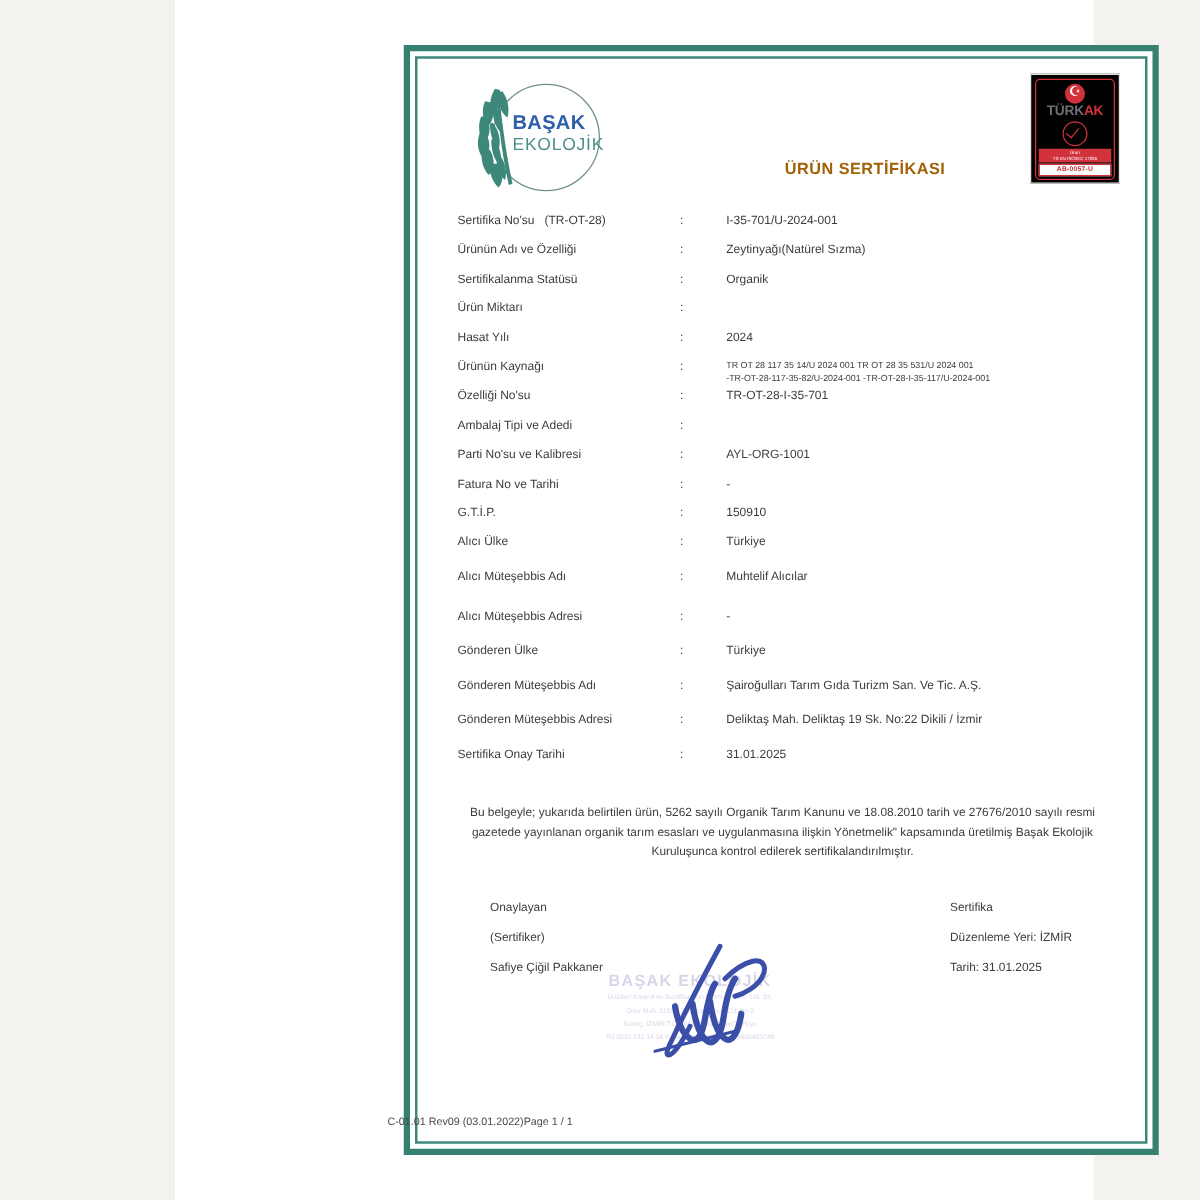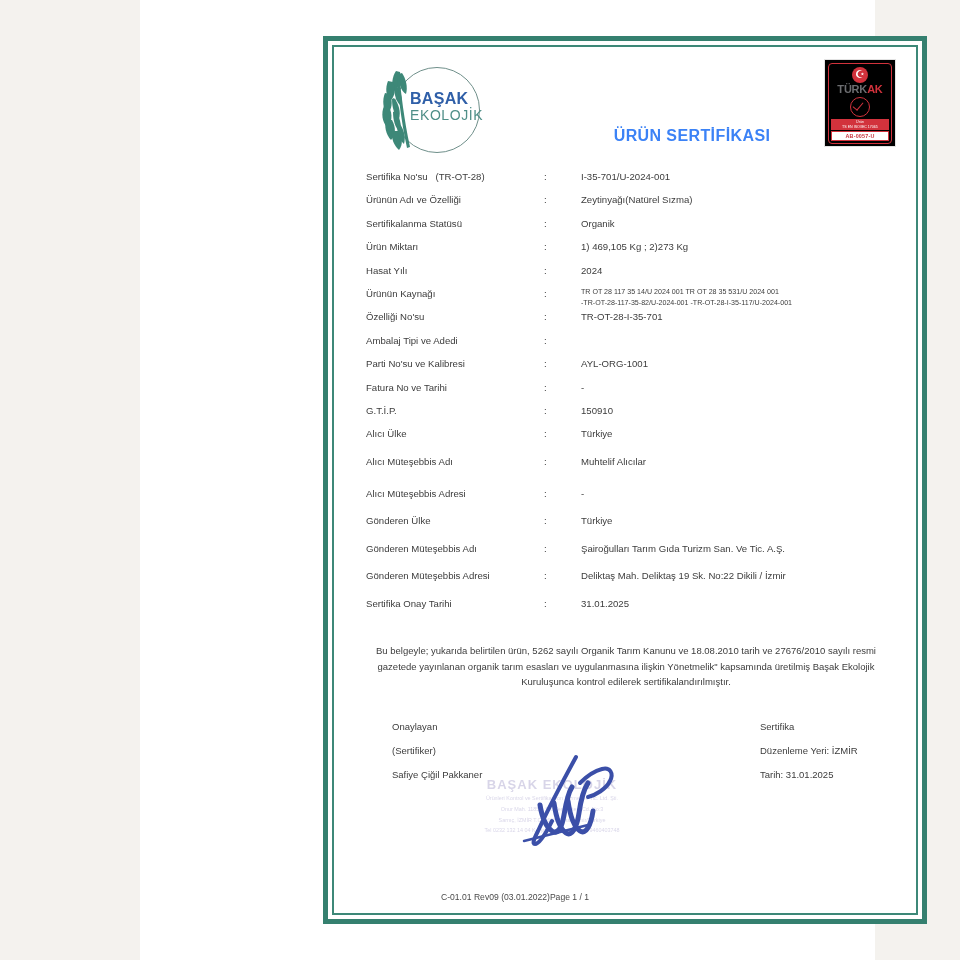--- a/index.html
+++ b/index.html
@@ -104,23 +104,23 @@
     letter-spacing: 0.6px;
     display: block;
     margin-top: 1px;
   }
   .cert-title {
     position: absolute;
     left: 190px;
     top: 72px;
     width: 300px;
     text-align: center;
-    font-size: 16px;
+    font-size: 13px;
     font-weight: bold;
-    color: #3b82f6;
+    color: #a16207;
     letter-spacing: 0.4px;
   }
   
   .turkak {
     position: absolute;
     right: 6px;
     top: 4px;
     width: 72px;
     background: #000000;
     border: 1px solid #e3e3e3;
@@ -317,21 +317,21 @@
     pointer-events: none;
   }
 
   
   .footer {
     position: absolute;
     left: 170px;
     right: 155px;
     top: 892px;
     display: flex;
-    justify-content: center;
+    justify-content: flex-start;
     font-size: 8.6px;
     color: #4a4a4a;
   }
 </style>
 </head>
 <body>
 
 <div class="screen">
   <div class="page-sheet">
 
@@ -398,21 +398,20 @@
 
           <div class="row">
             <div class="label">Sertifikalanma Statüsü</div>
             <div class="colon">:</div>
             <div class="value">Organik</div>
           </div>
 
           <div class="row">
             <div class="label">Ürün Miktarı</div>
             <div class="colon">:</div>
-            <div class="value">1) 469,105 Kg  ;  2)273 Kg</div>
           </div>
 
           <div class="row">
             <div class="label">Hasat Yılı</div>
             <div class="colon">:</div>
             <div class="value">2024</div>
           </div>
 
           <div class="row tall">
             <div class="label">Ürünün Kaynağı</div>

